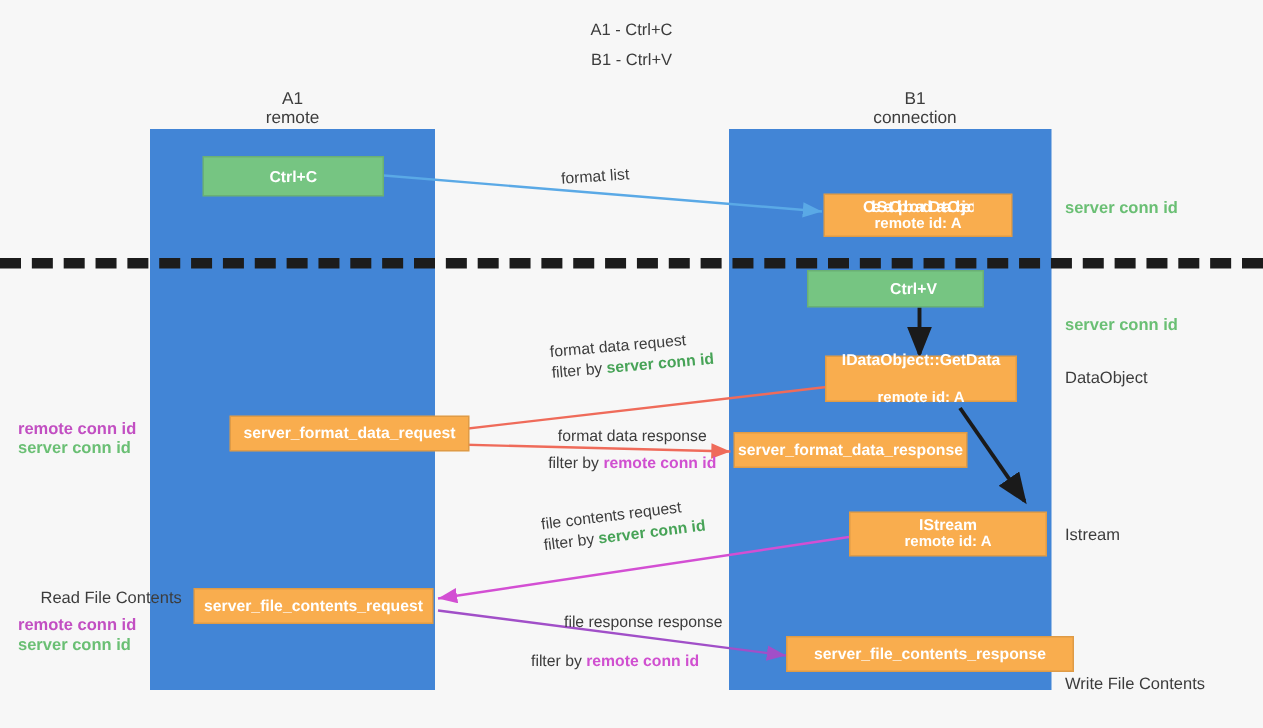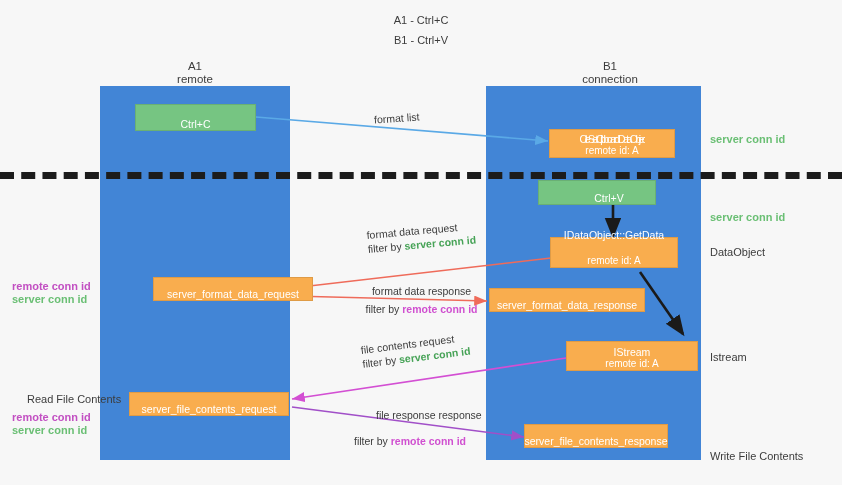--- a/index.html
+++ b/index.html
@@ -37,26 +37,27 @@
   .lane {
     position: absolute;
     background: #4285d6;
   }
   .node {
     position: absolute;
     box-sizing: border-box;
     display: flex;
     flex-direction: column;
     align-items: center;
-    justify-content: flex-end;
+    justify-content: center;
     text-align: center;
     color: #ffffff;
     font-size: 10.5px;
     line-height: 12px;
     border: 1px solid rgba(0,0,0,0.10);
+    font-weight: bold;
   }
   .node.green { background: #76c582; }
   .node.orange { background: #f9ad4e; }
   .node .l2 { font-size: 10px; }
   .edge-label {
     position: absolute;
     font-size: 10.5px;
     color: #3c3c3c;
     white-space: nowrap;
     line-height: 14px;
@@ -172,21 +173,21 @@
 
   <div class="node orange" style="left:566px; top:341px; width:132px; height:30px;">
     <div>IStream</div>
     <div class="l2">remote id: A</div>
   </div>
 
   <div class="node orange" style="left:129px; top:392px; width:160px; height:24px;">
     <div>server_file_contents_request</div>
   </div>
 
-  <div class="node orange" style="left:524px; top:424px; width:144px; height:24px;">
+  <div class="node orange" style="left:524px; top:424px; width:192px; height:24px;">
     <div>server_file_contents_response</div>
   </div>
 
   <div class="dash-line" style="top:172px;"></div>
 
   <div class="edge-label" style="left:374px; top:111px; transform:rotate(-4deg);">
     <span>format list</span>
   </div>
 
   <div class="edge-label" style="left:366px; top:228px; transform:rotate(-5deg); transform-origin:left top;">

